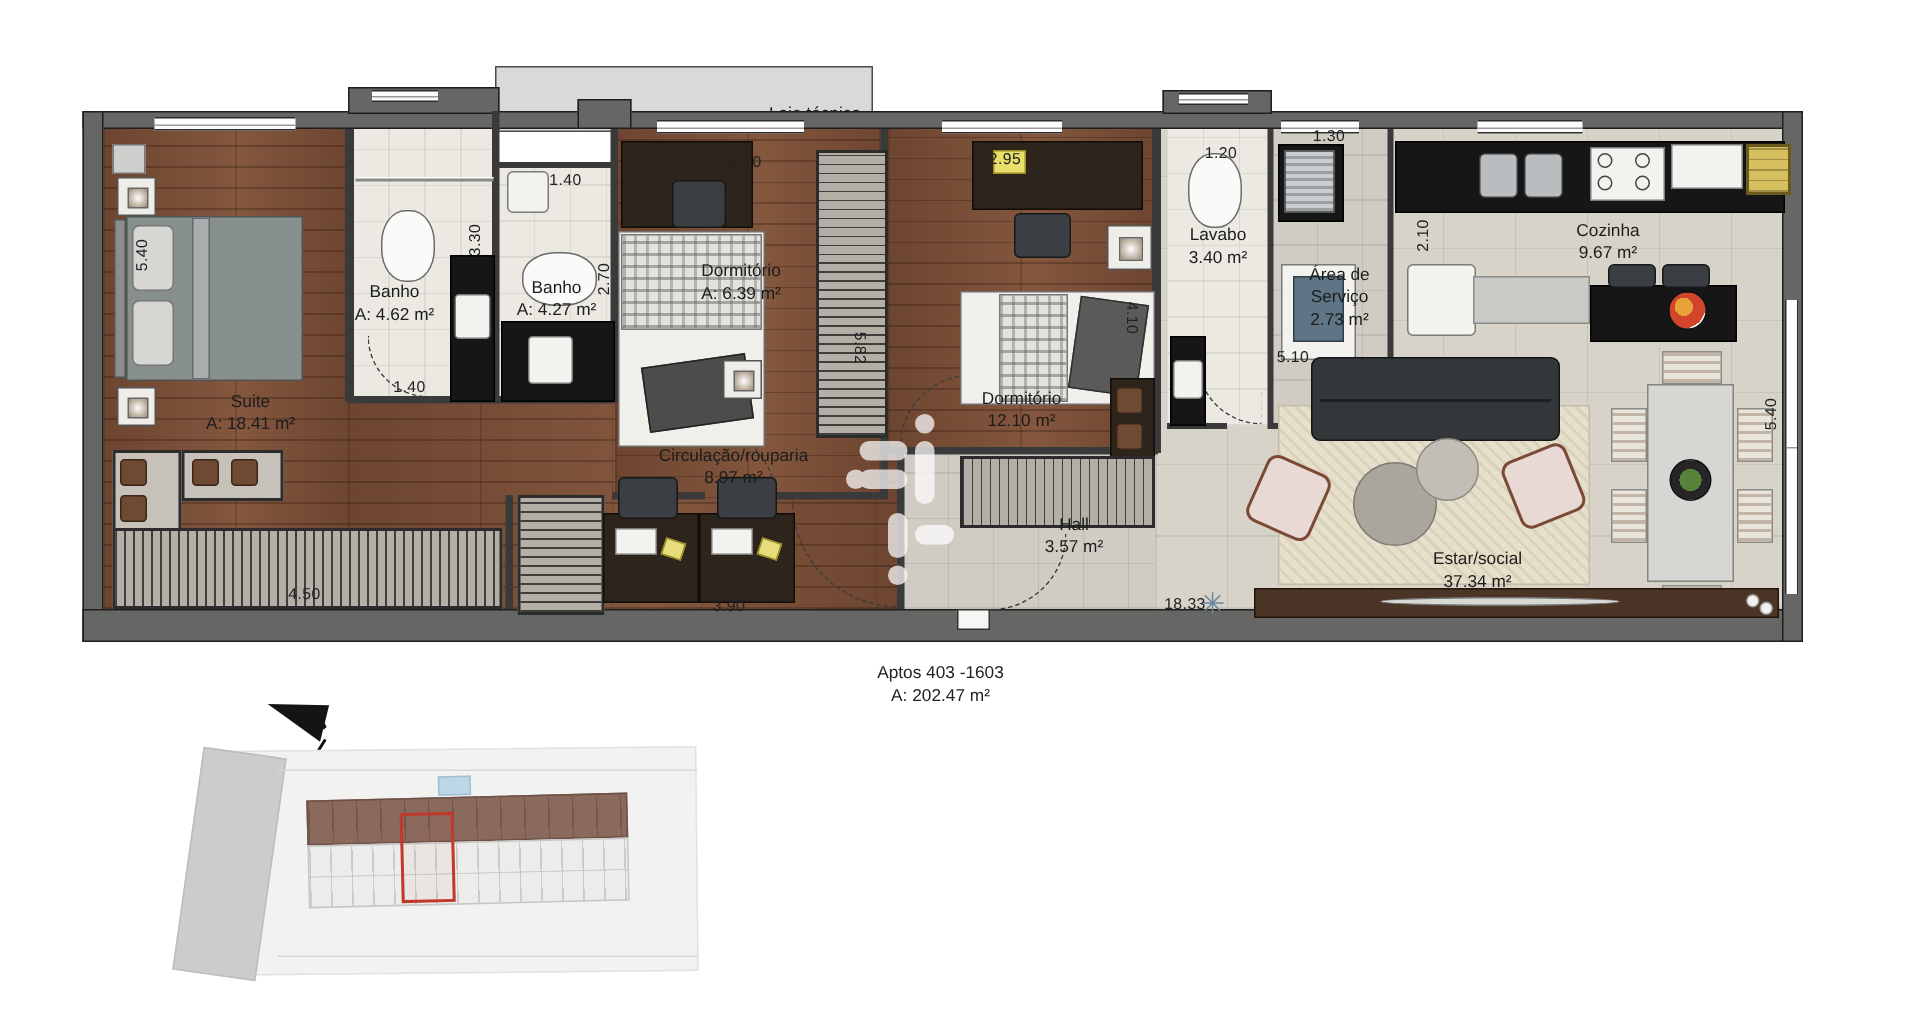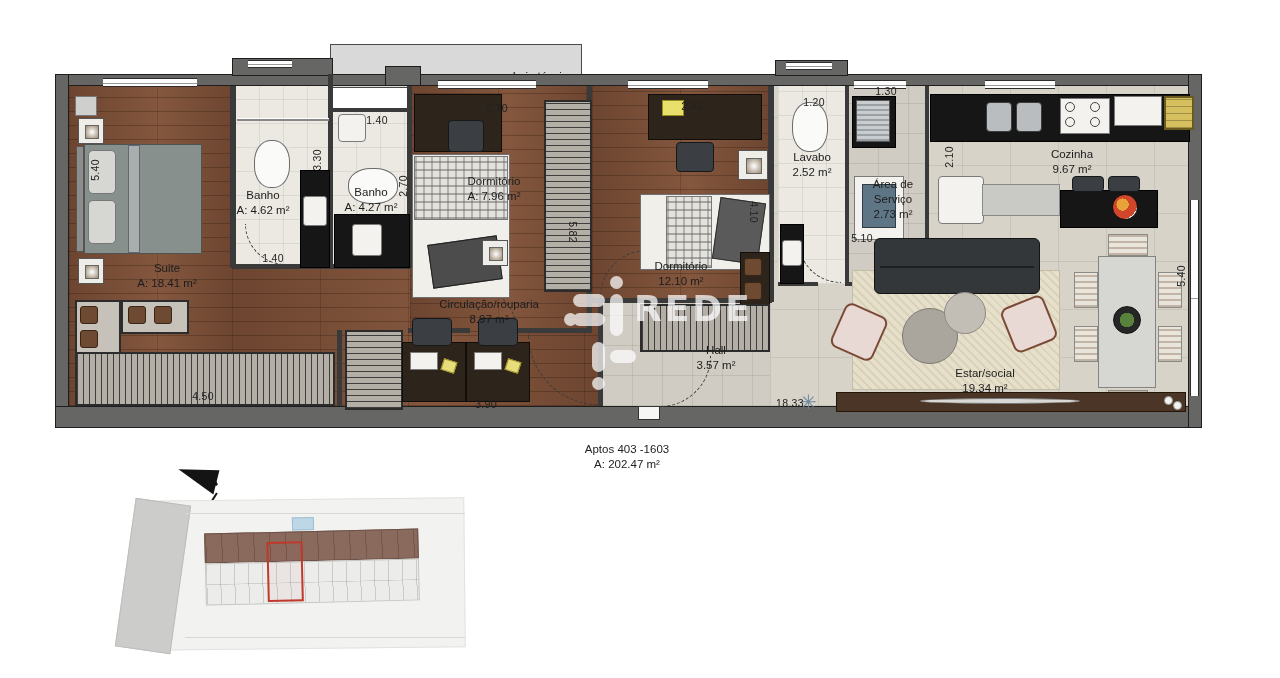--- a/index.html
+++ b/index.html
@@ -235,61 +235,61 @@
   <div class="room-label" style="left:263px;top:203px;">
     <span>Banho</span><br>
     <span>A: 4.62 m²</span>
   </div>
   <div class="room-label" style="left:371px;top:200px;">
     <span>Banho</span><br>
     <span>A: 4.27 m²</span>
   </div>
   <div class="room-label" style="left:494px;top:189px;">
     <span>Dormitório</span><br>
-    <span>A: 7.96 m²</span>
+    <span>A: 6.39 m²</span>
   </div>
   <div class="room-label" style="left:681px;top:274px;">
     <span>Dormitório</span><br>
     <span>12.10 m²</span>
   </div>
   <div class="room-label" style="left:812px;top:165px;">
     <span>Lavabo</span><br>
-    <span>2.52 m²</span>
+    <span>3.40 m²</span>
   </div>
   <div class="room-label" style="left:893px;top:199px;">
     <span>Área de</span><br>
     <span>Serviço</span><br>
     <span>2.73 m²</span>
   </div>
   <div class="room-label" style="left:1072px;top:162px;">
     <span>Cozinha</span><br>
     <span>9.67 m²</span>
   </div>
   <div class="room-label" style="left:489px;top:312px;">
     <span>Circulação/rouparia</span><br>
     <span>8.97 m²</span>
   </div>
   <div class="room-label" style="left:716px;top:358px;z-index:70;">
     <span>Hall</span><br>
     <span>3.57 m²</span>
   </div>
   <div class="room-label" style="left:985px;top:381px;">
     <span>Estar/social</span><br>
-    <span>19.34 m²</span>
+    <span>37.34 m²</span>
   </div>
 
   <span class="dim ccw" style="left:95px;top:170px;">5.40</span>
   <span class="dim" style="left:203px;top:396px;">4.50</span>
   <span class="dim" style="left:273px;top:258px;">1.40</span>
   <span class="dim ccw" style="left:317px;top:160px;">3.30</span>
   <span class="dim" style="left:377px;top:120px;">1.40</span>
   <span class="dim ccw" style="left:403px;top:186px;">2.70</span>
   <span class="dim" style="left:497px;top:108px;">2.70</span>
   <span class="dim cw" style="left:573px;top:232px;">5.82</span>
-  <span class="dim" style="left:692px;top:106px;">2.95</span>
+  <span class="dim" style="left:670px;top:106px;">2.95</span>
   <span class="dim cw" style="left:754px;top:212px;">4.10</span>
   <span class="dim" style="left:814px;top:102px;">1.20</span>
   <span class="dim" style="left:886px;top:91px;">1.30</span>
   <span class="dim ccw" style="left:949px;top:157px;">2.10</span>
   <span class="dim" style="left:862px;top:238px;">5.10</span>
   <span class="dim" style="left:790px;top:403px;">18.33</span>
   <span class="dim ccw" style="left:1181px;top:276px;">5.40</span>
   <span class="dim" style="left:486px;top:404px;">3.90</span>
 
   <div id="watermark">
@@ -297,21 +297,20 @@
     <div class="abs" style="left:0;top:0;width:80px;height:120px;">
       <div class="wm" style="left:16px;top:43px;width:13px;height:13px;border-radius:50%;position:absolute;"></div>
       <div class="wm" style="left:25px;top:24px;width:32px;height:13px;position:absolute;"></div>
       <div class="wm" style="left:25px;top:43px;width:32px;height:13px;position:absolute;"></div>
       <div class="wm" style="left:62px;top:6px;width:13px;height:13px;border-radius:50%;position:absolute;"></div>
       <div class="wm" style="left:62px;top:24px;width:13px;height:42px;position:absolute;"></div>
       <div class="wm" style="left:44px;top:72px;width:13px;height:30px;position:absolute;"></div>
       <div class="wm" style="left:44px;top:107px;width:13px;height:13px;border-radius:50%;position:absolute;"></div>
       <div class="wm" style="left:62px;top:80px;width:26px;height:13px;position:absolute;"></div>
     </div>
-    <span class="wm-text" style="left:86px;top:18px;font-size:36px;letter-spacing:3px;">REDE</span>
   </div>
 
   <span class="footer-line" style="left:627px;top:443px;">Aptos 403 -1603</span>
   <span class="footer-line" style="left:627px;top:458px;">A: 202.47 m²</span>
 
   <div class="abs" style="left:115px;top:455px;width:360px;height:210px;">
 
     <div class="abs" style="left:62px;top:10px;width:0;height:0;border-right:40px solid #141414;border-top:9px solid transparent;border-bottom:16px solid transparent;transform:rotate(14deg);"></div>
     <div class="abs" style="left:94px;top:36px;width:2px;height:26px;background:#141414;transform:rotate(32deg);"></div>
     <span class="abs" style="left:92px;top:20px;font-size:14px;font-weight:bold;font-style:italic;color:#141414;transform:rotate(-40deg);">N</span>

